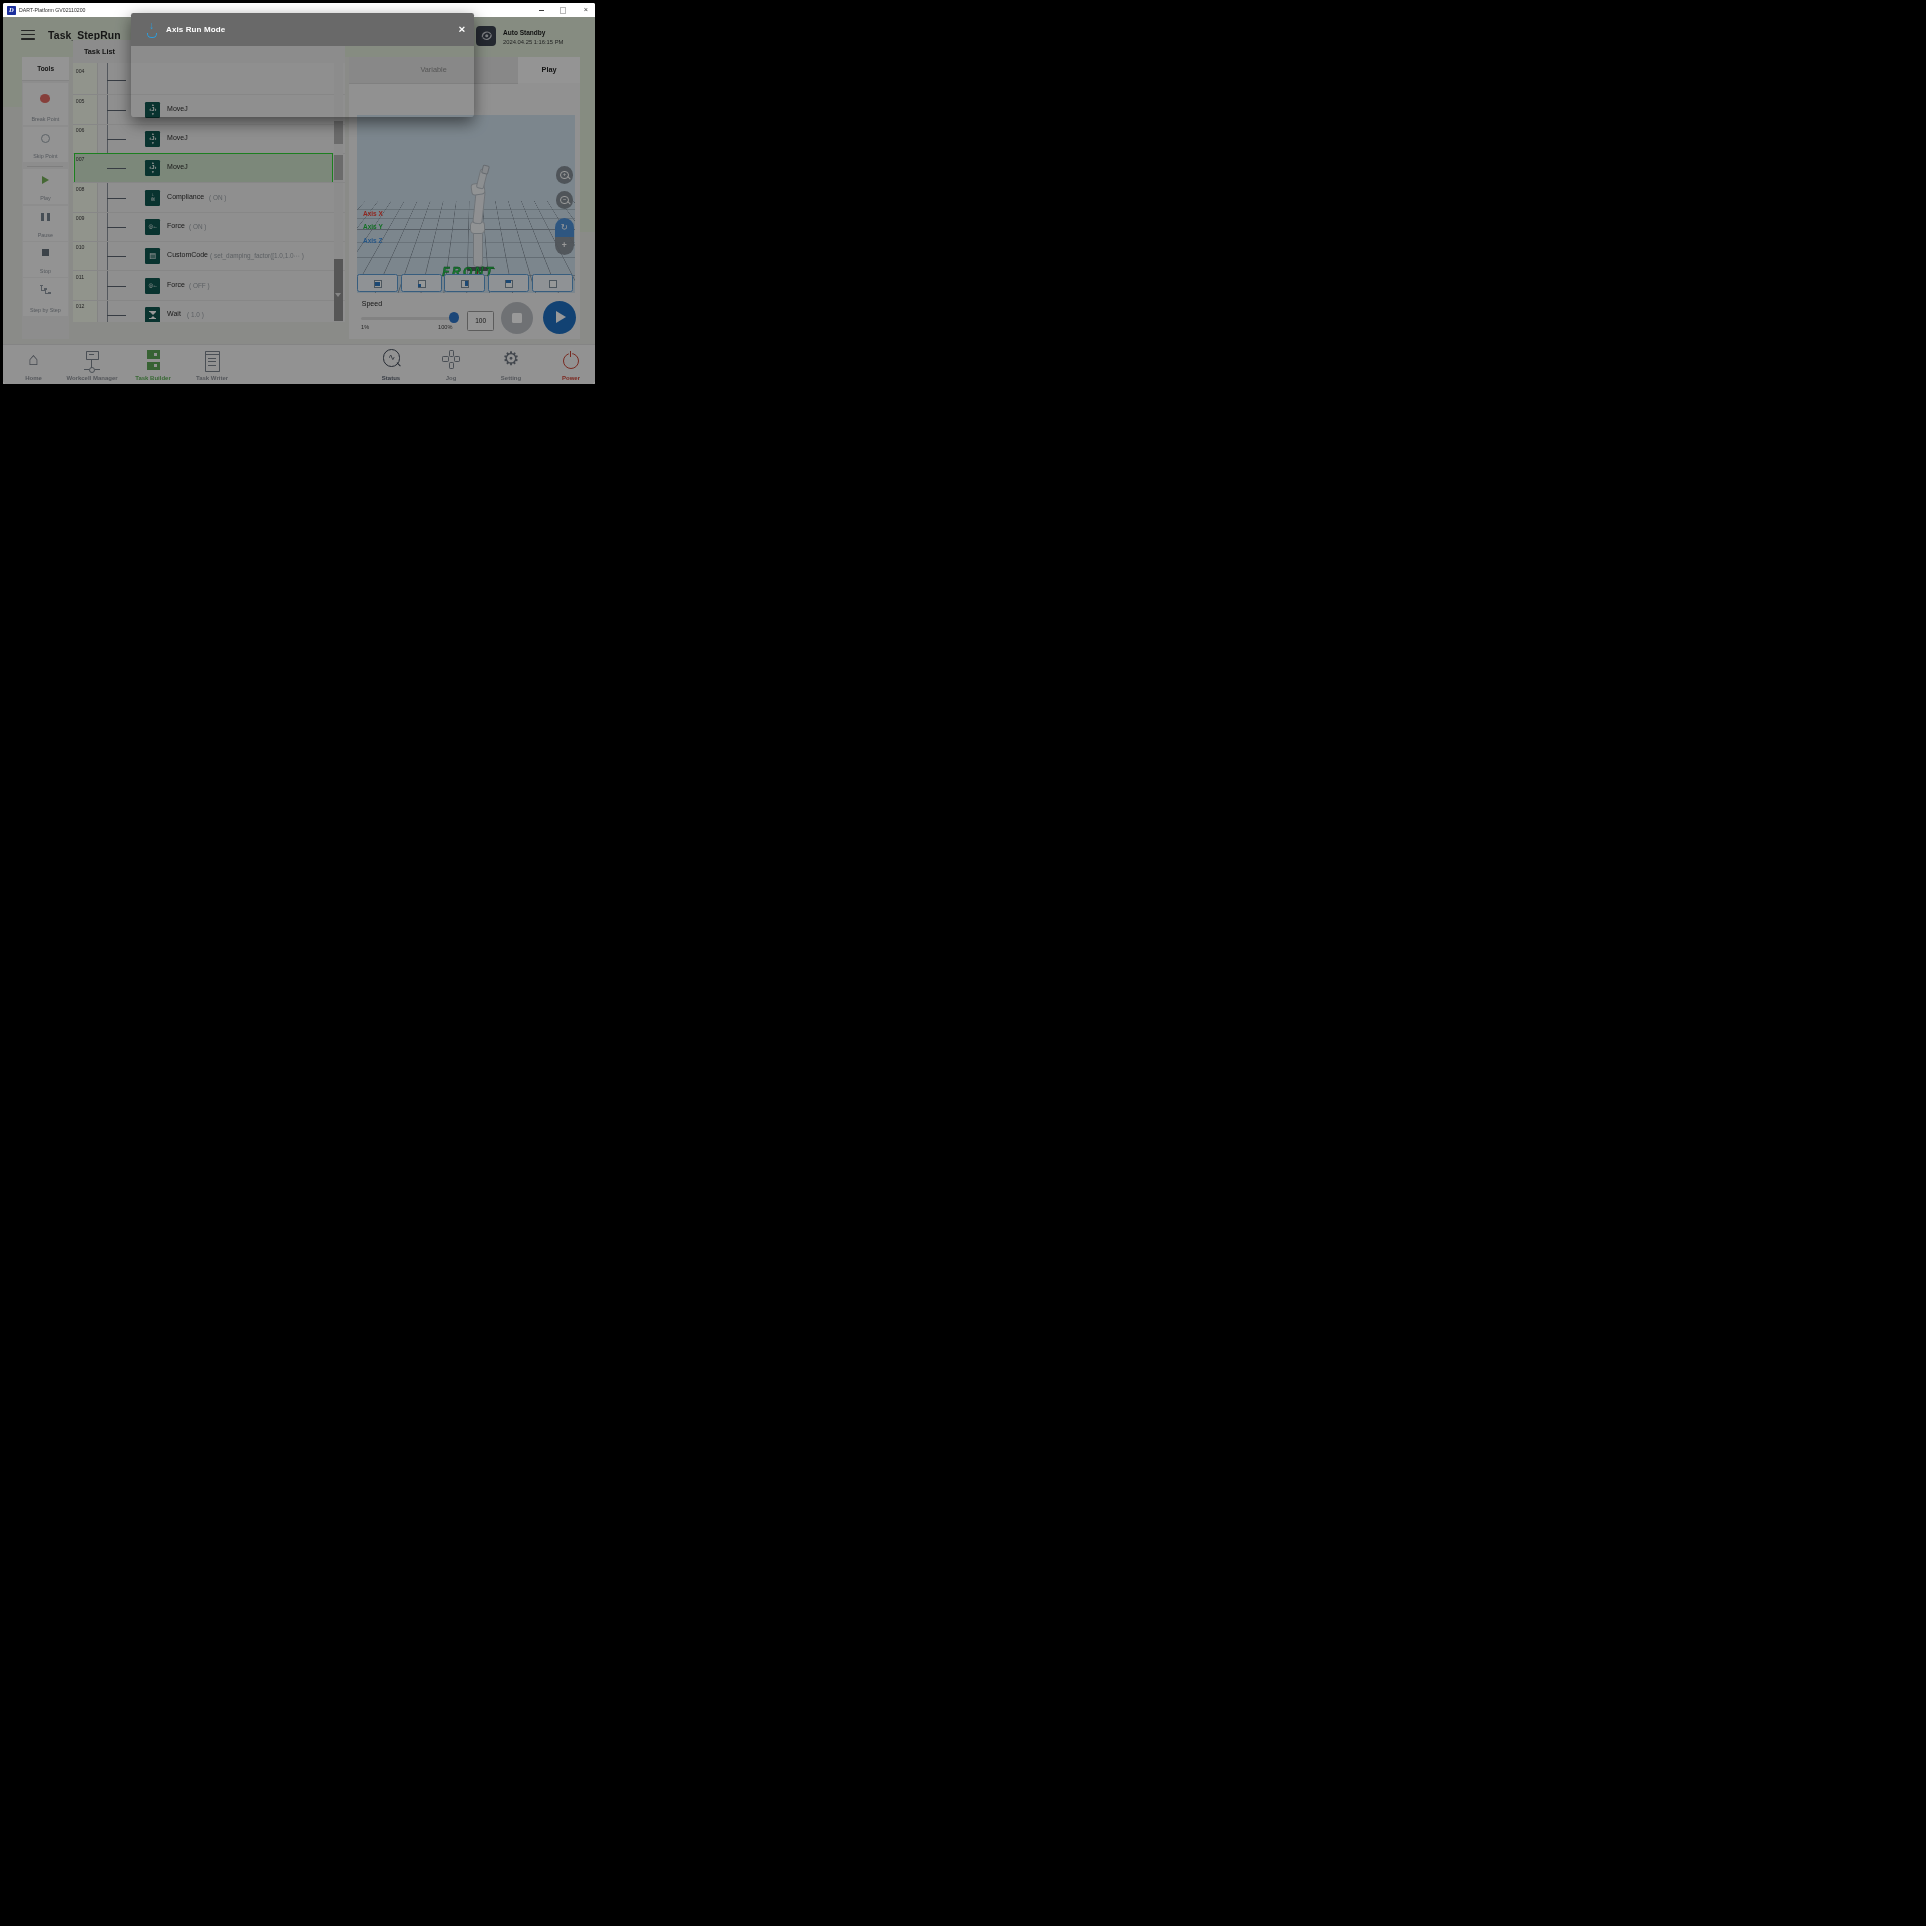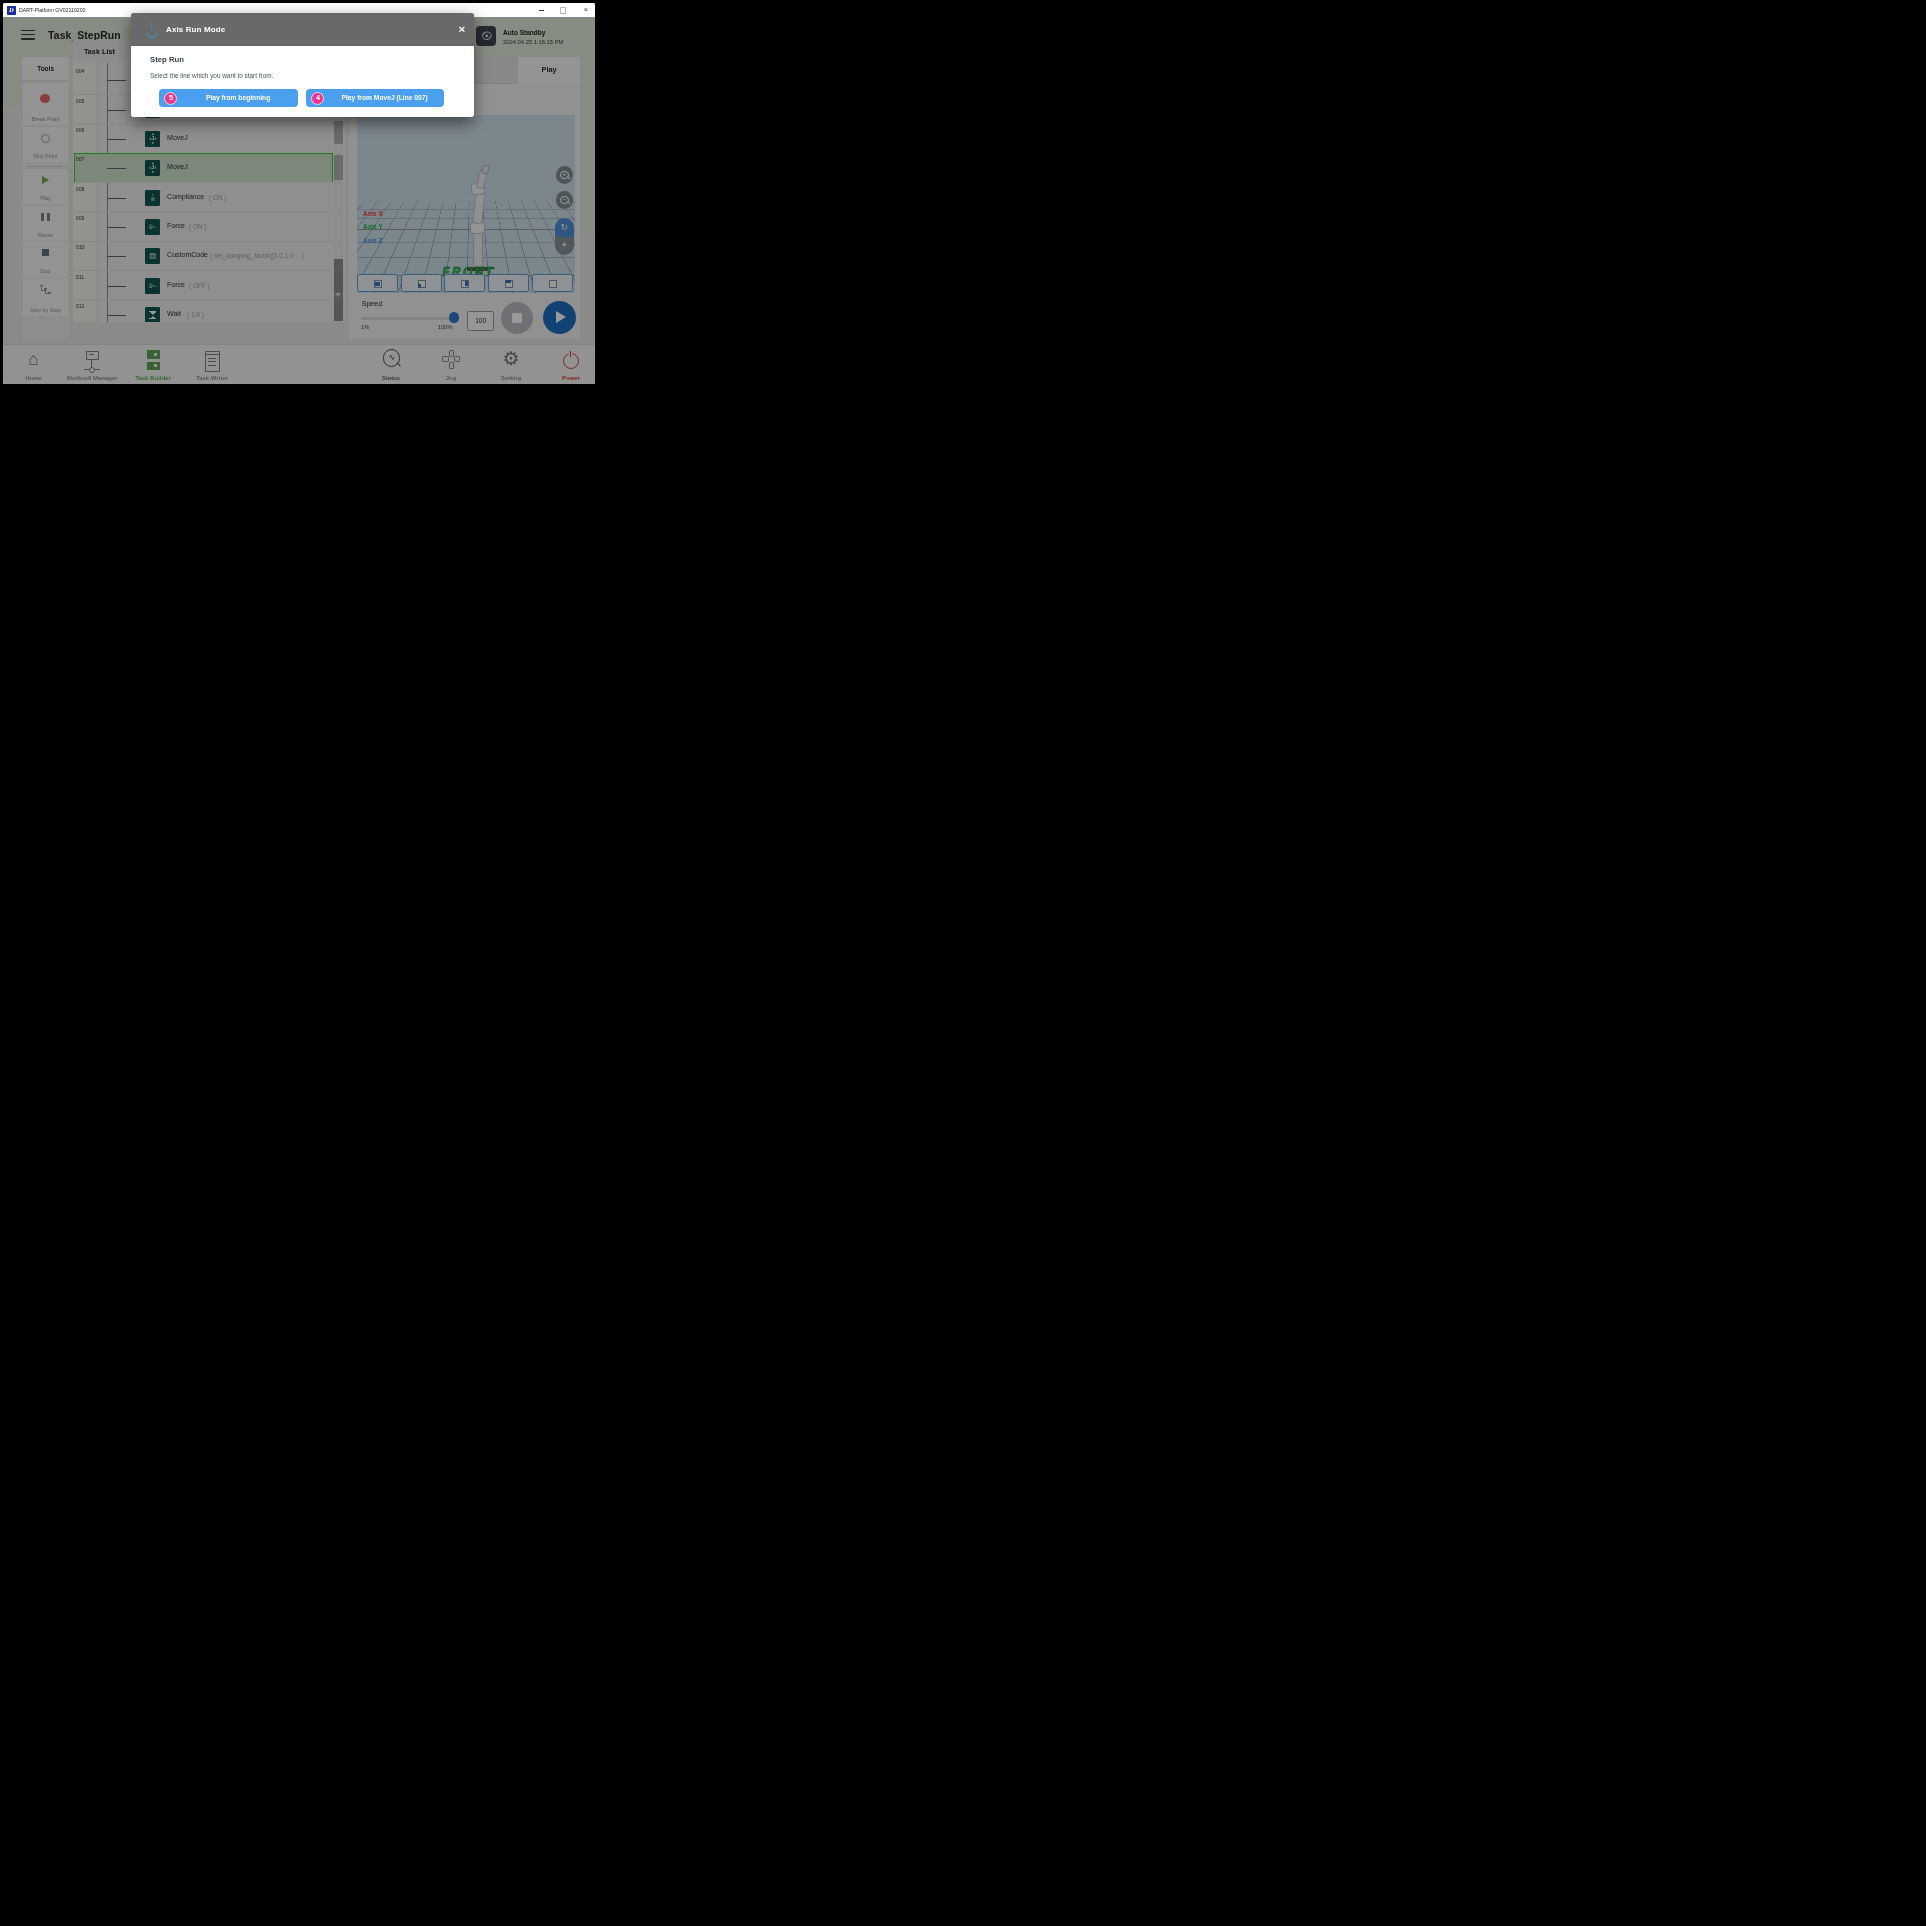--- a/index.html
+++ b/index.html
@@ -447,29 +447,17 @@
 
   <div class="modal">
     <div class="mhead">
       <div class="mico">
             <span class="ar">↓</span>
             <span class="cup"></span>
           </div>
       <div class="mtitle">Axis Run Mode</div>
       <div class="mclose">×</div>
     </div>
-    <div class="mbody">
-      <div class="mh2">Step Run</div>
-      <div class="mdesc">Select the line which you want to start from.</div>
-      <div class="mbtn mb1">
-        <span class="badge">5</span>
-        <span class="mbl">Play from beginning</span>
-      </div>
-      <div class="mbtn mb2">
-        <span class="badge">4</span>
-        <span class="mbl">Play from MoveJ (Line 007)</span>
-      </div>
-    </div>
   </div>
 
  </div>
 </div>
 
 
 </body></html>

